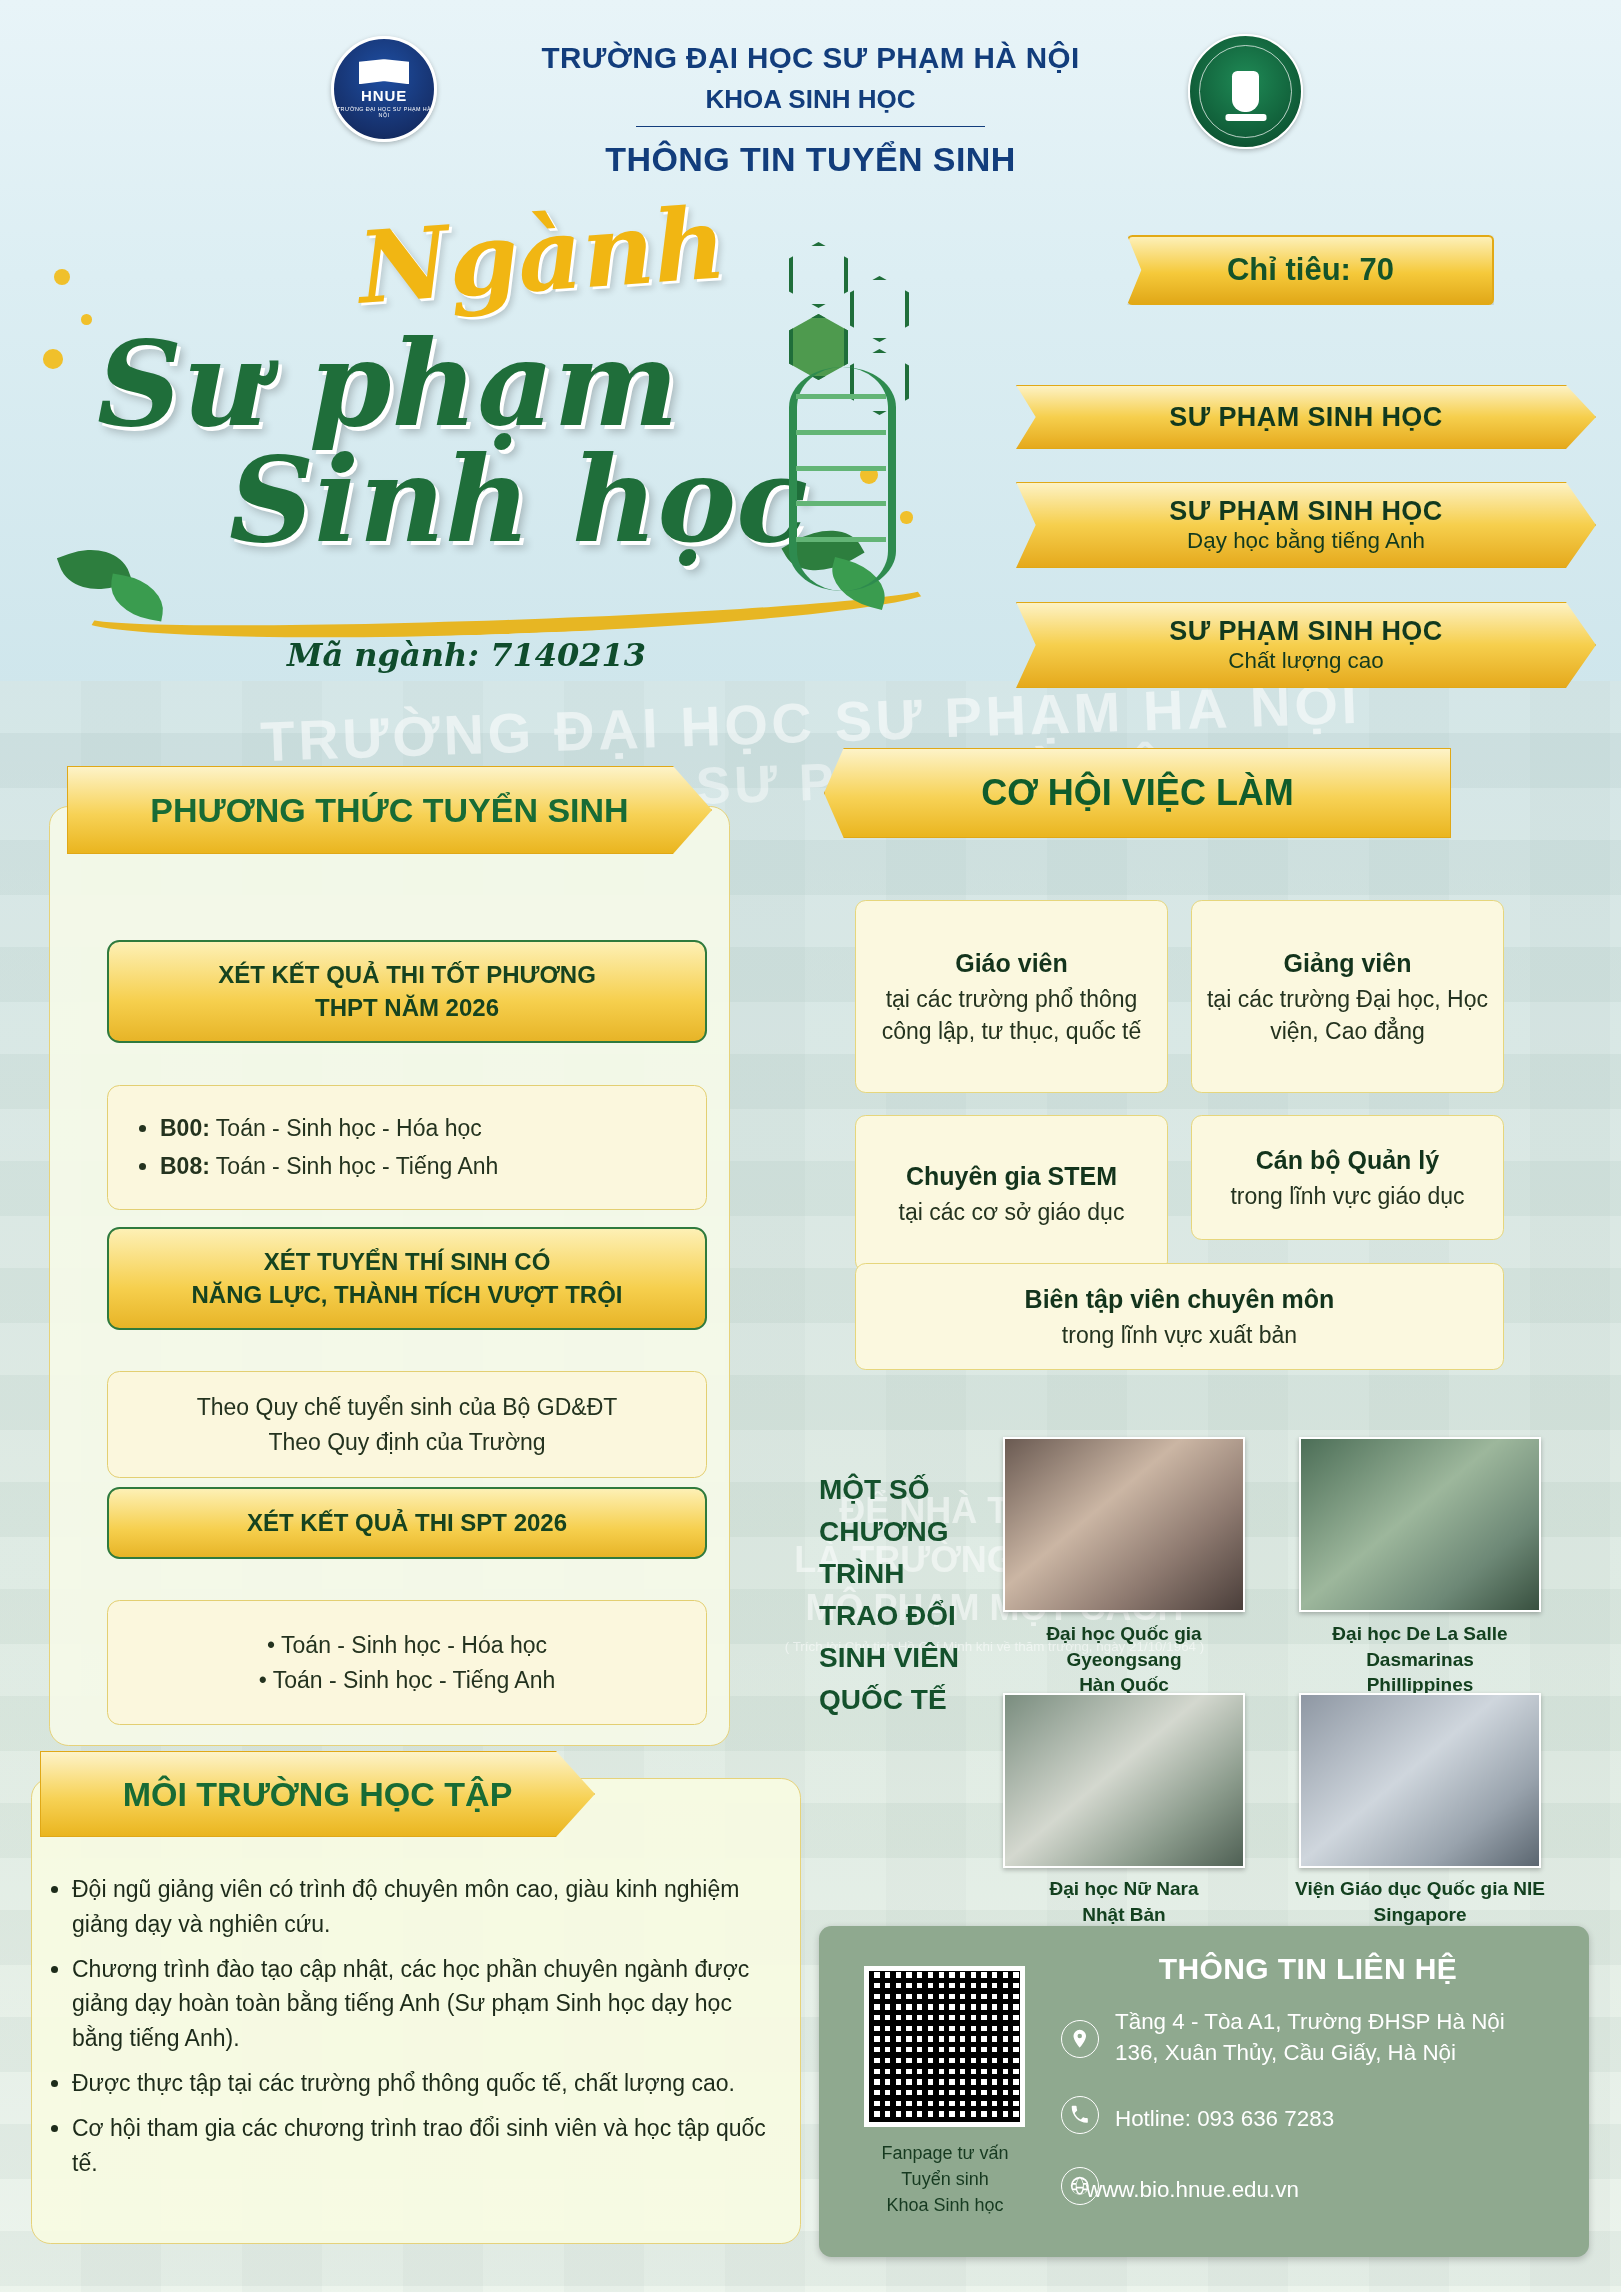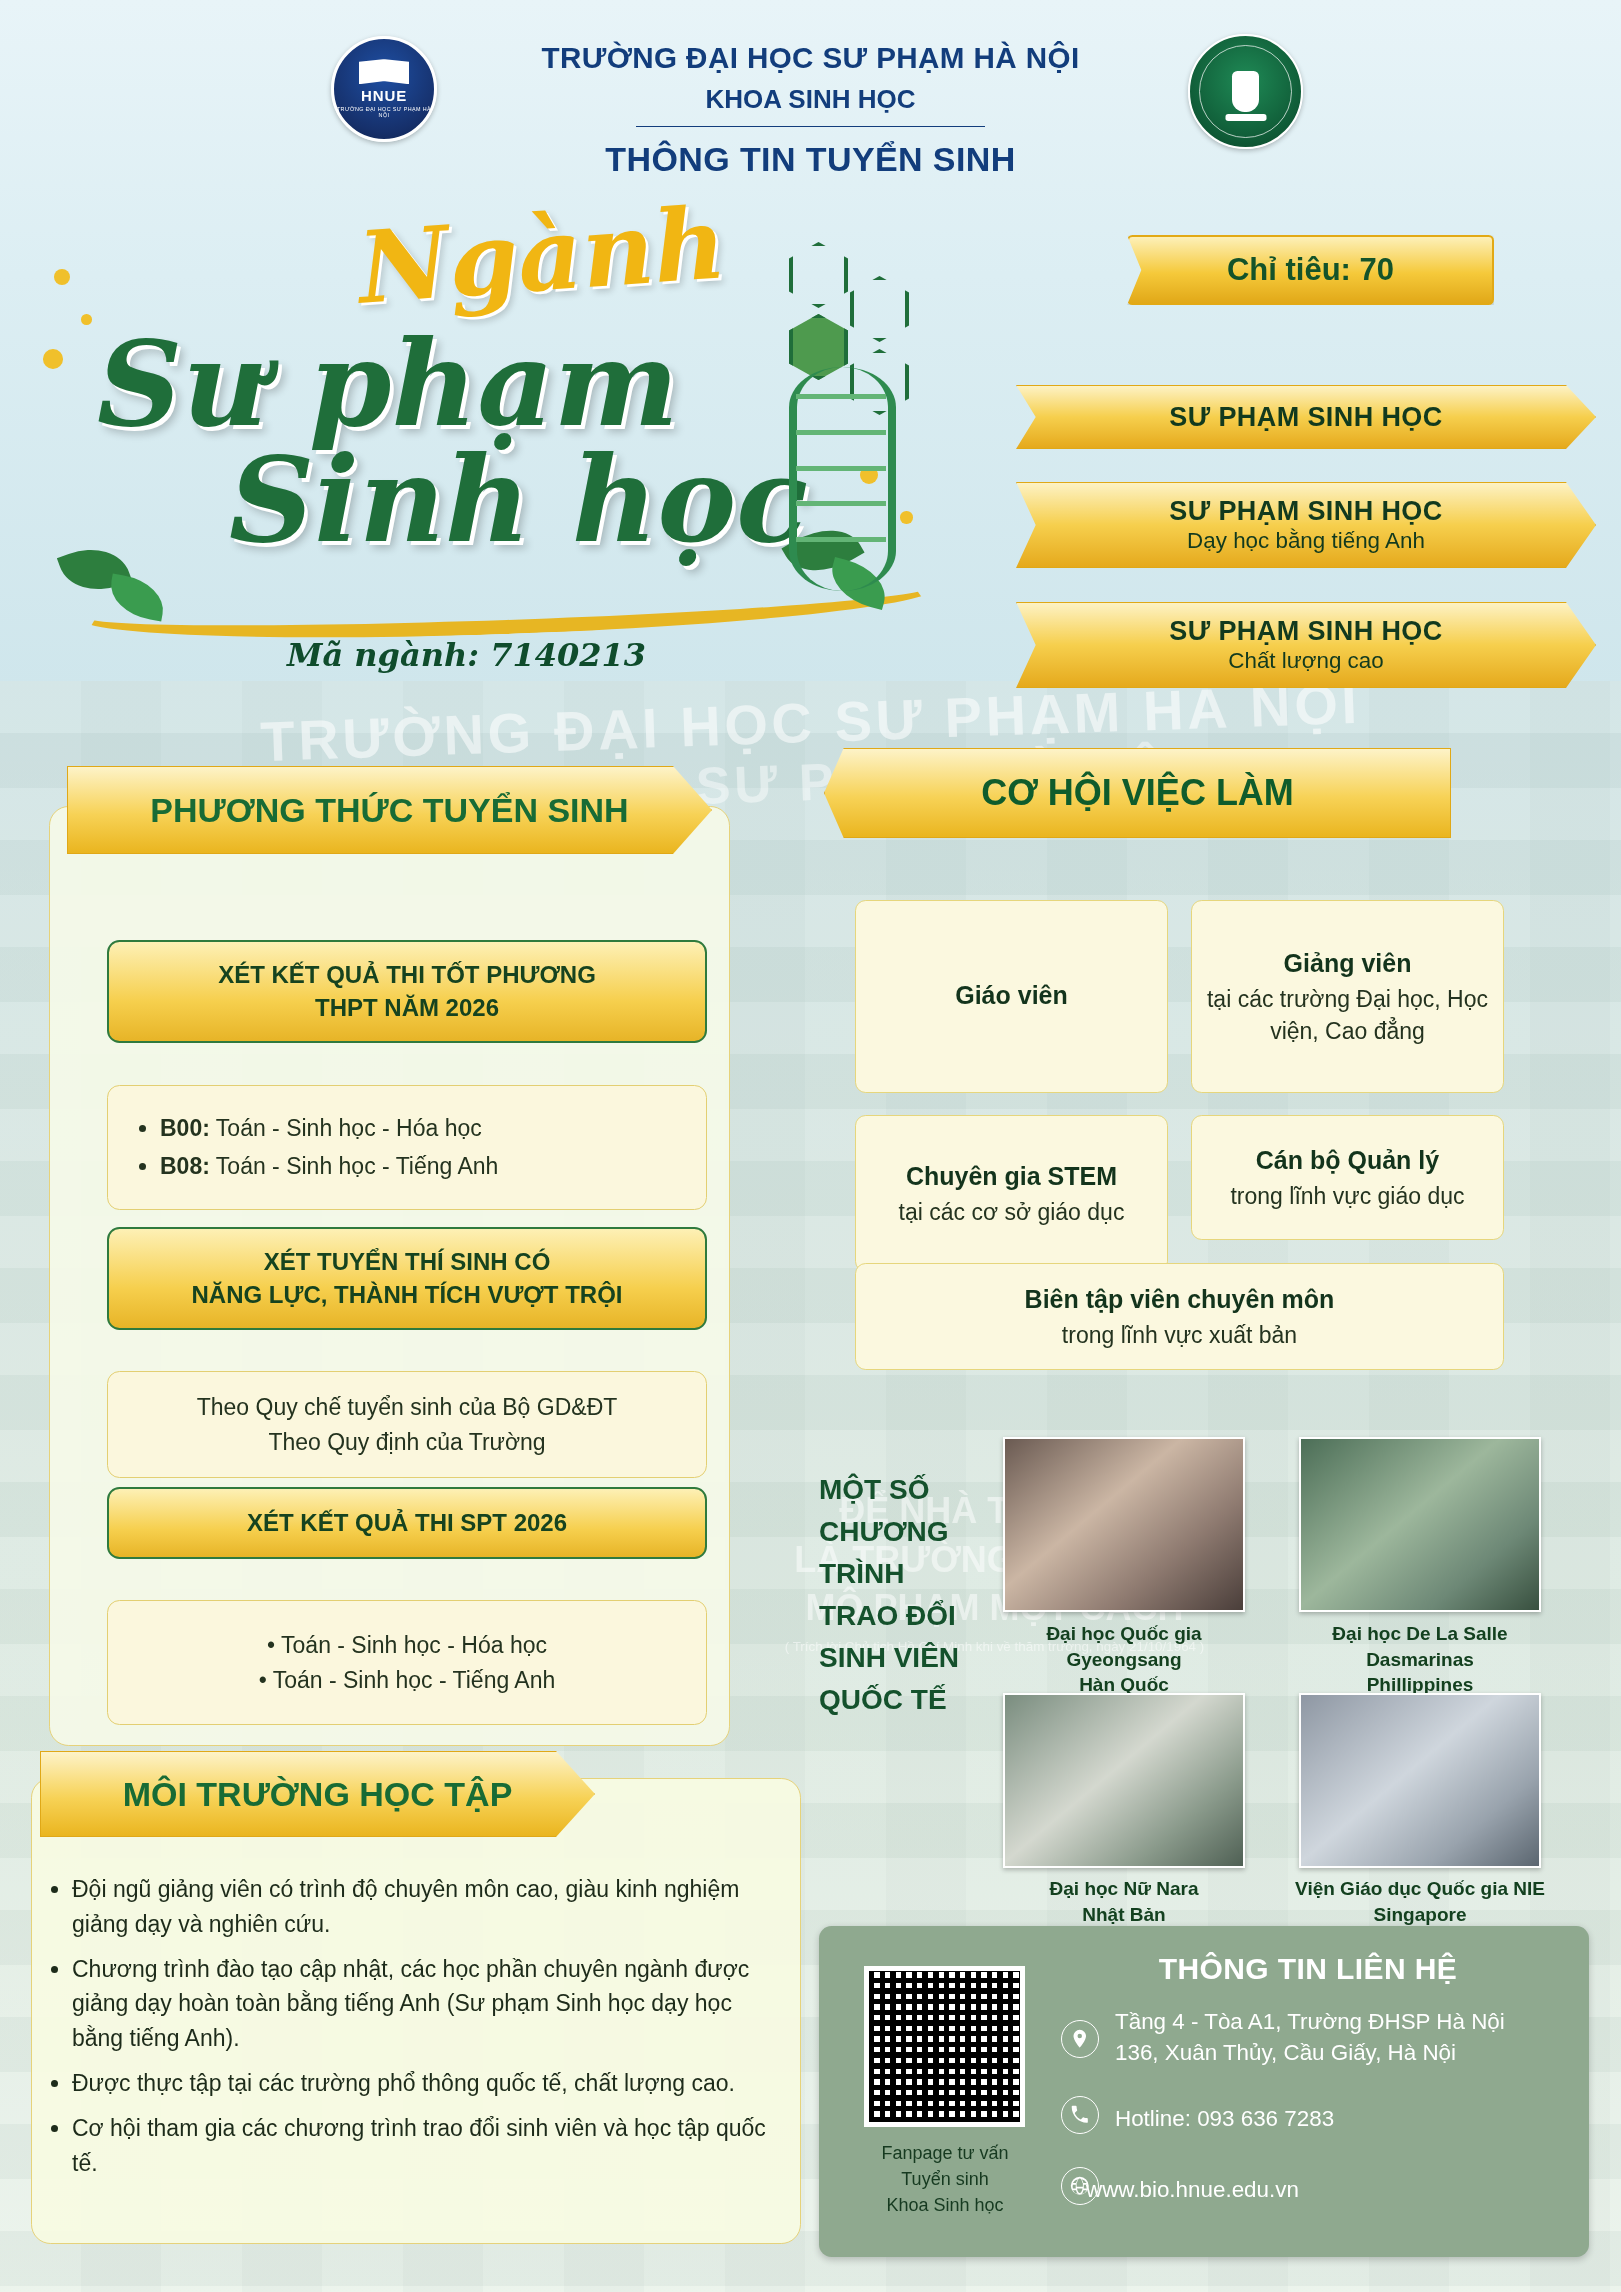--- a/index.html
+++ b/index.html
@@ -463,20 +463,21 @@
     <ul class="centerlist">
       <li>Toán - Sinh học - Hóa học</li>
       <li>Toán - Sinh học - Tiếng Anh</li>
     </ul>
   </div>
 
   <div class="banner banner-right">CƠ HỘI VIỆC LÀM</div>
 
   <div class="job" style="left:855px;top:900px;width:313px;height:193px;">
     <div class="t">Giáo viên</div>
+    <div>tại các trường phổ thông công lập, tư thục, quốc tế</div>
   </div>
   <div class="job" style="left:1191px;top:900px;width:313px;height:193px;">
     <div class="t">Giảng viên</div>
     <div>tại các trường Đại học, Học viện, Cao đẳng</div>
   </div>
   <div class="job" style="left:855px;top:1115px;width:313px;height:157px;">
     <div class="t">Chuyên gia STEM</div>
     <div>tại các cơ sở giáo dục</div>
   </div>
   <div class="job" style="left:1191px;top:1115px;width:313px;height:125px;">

